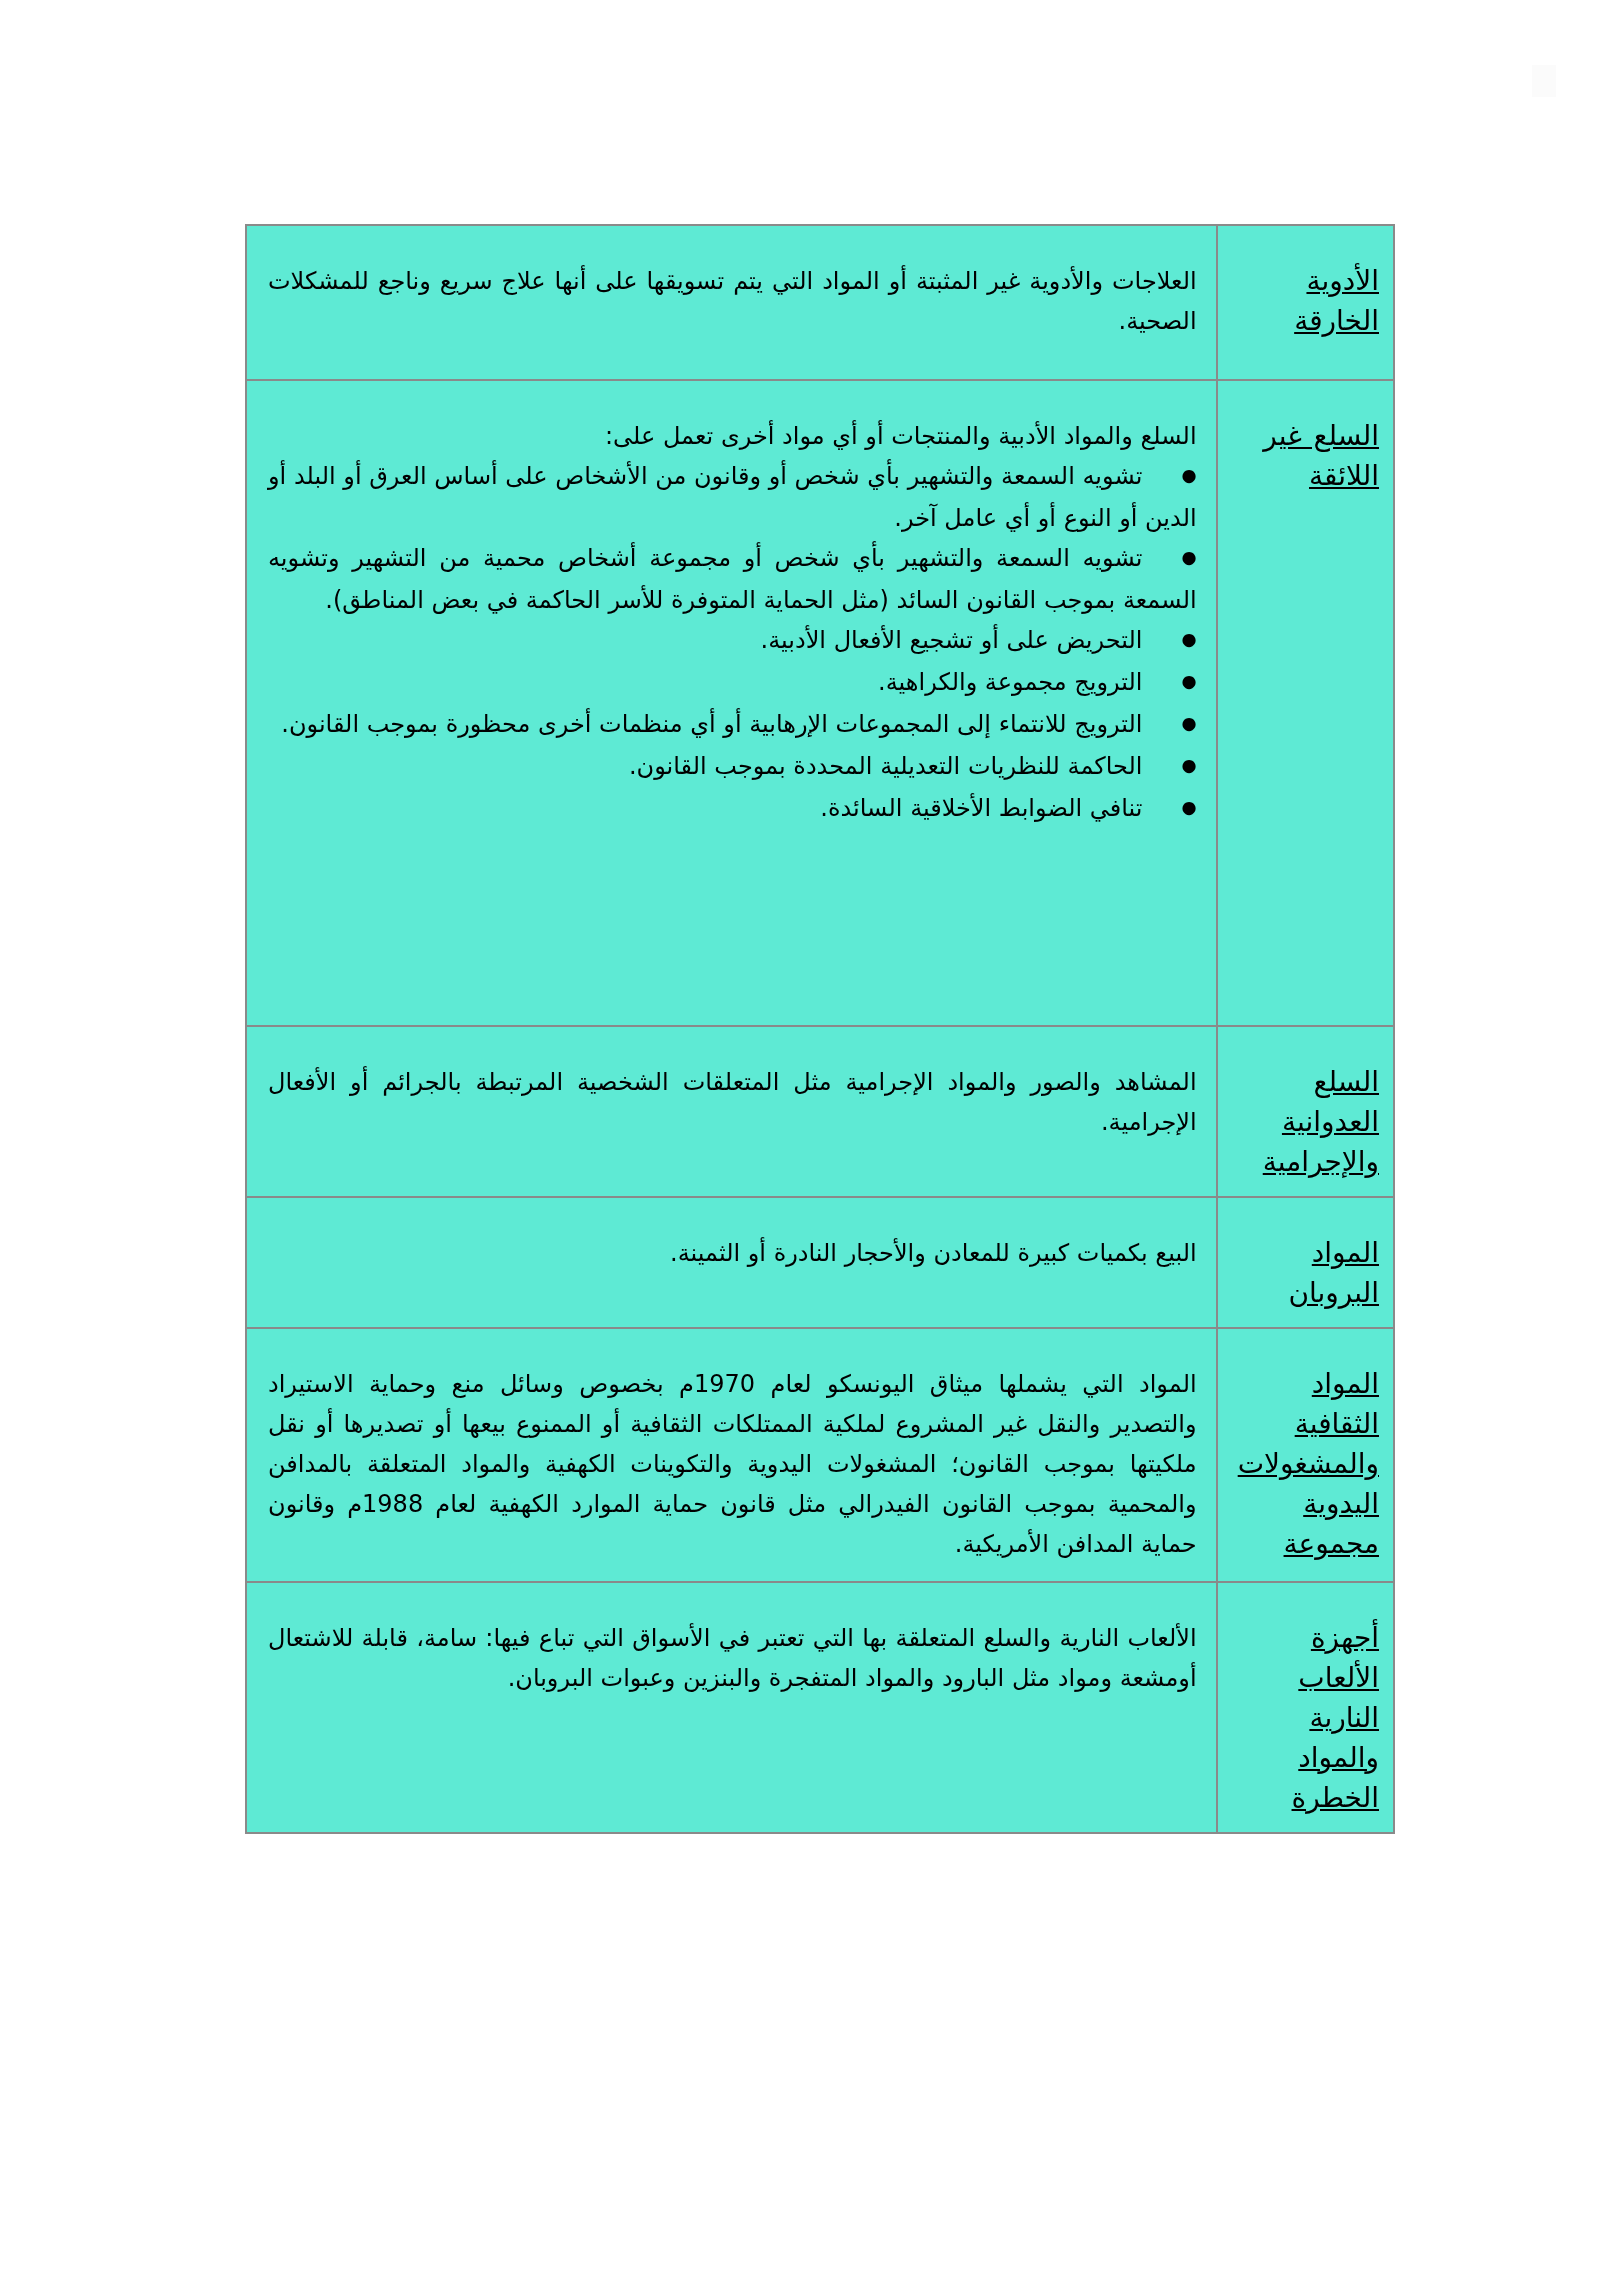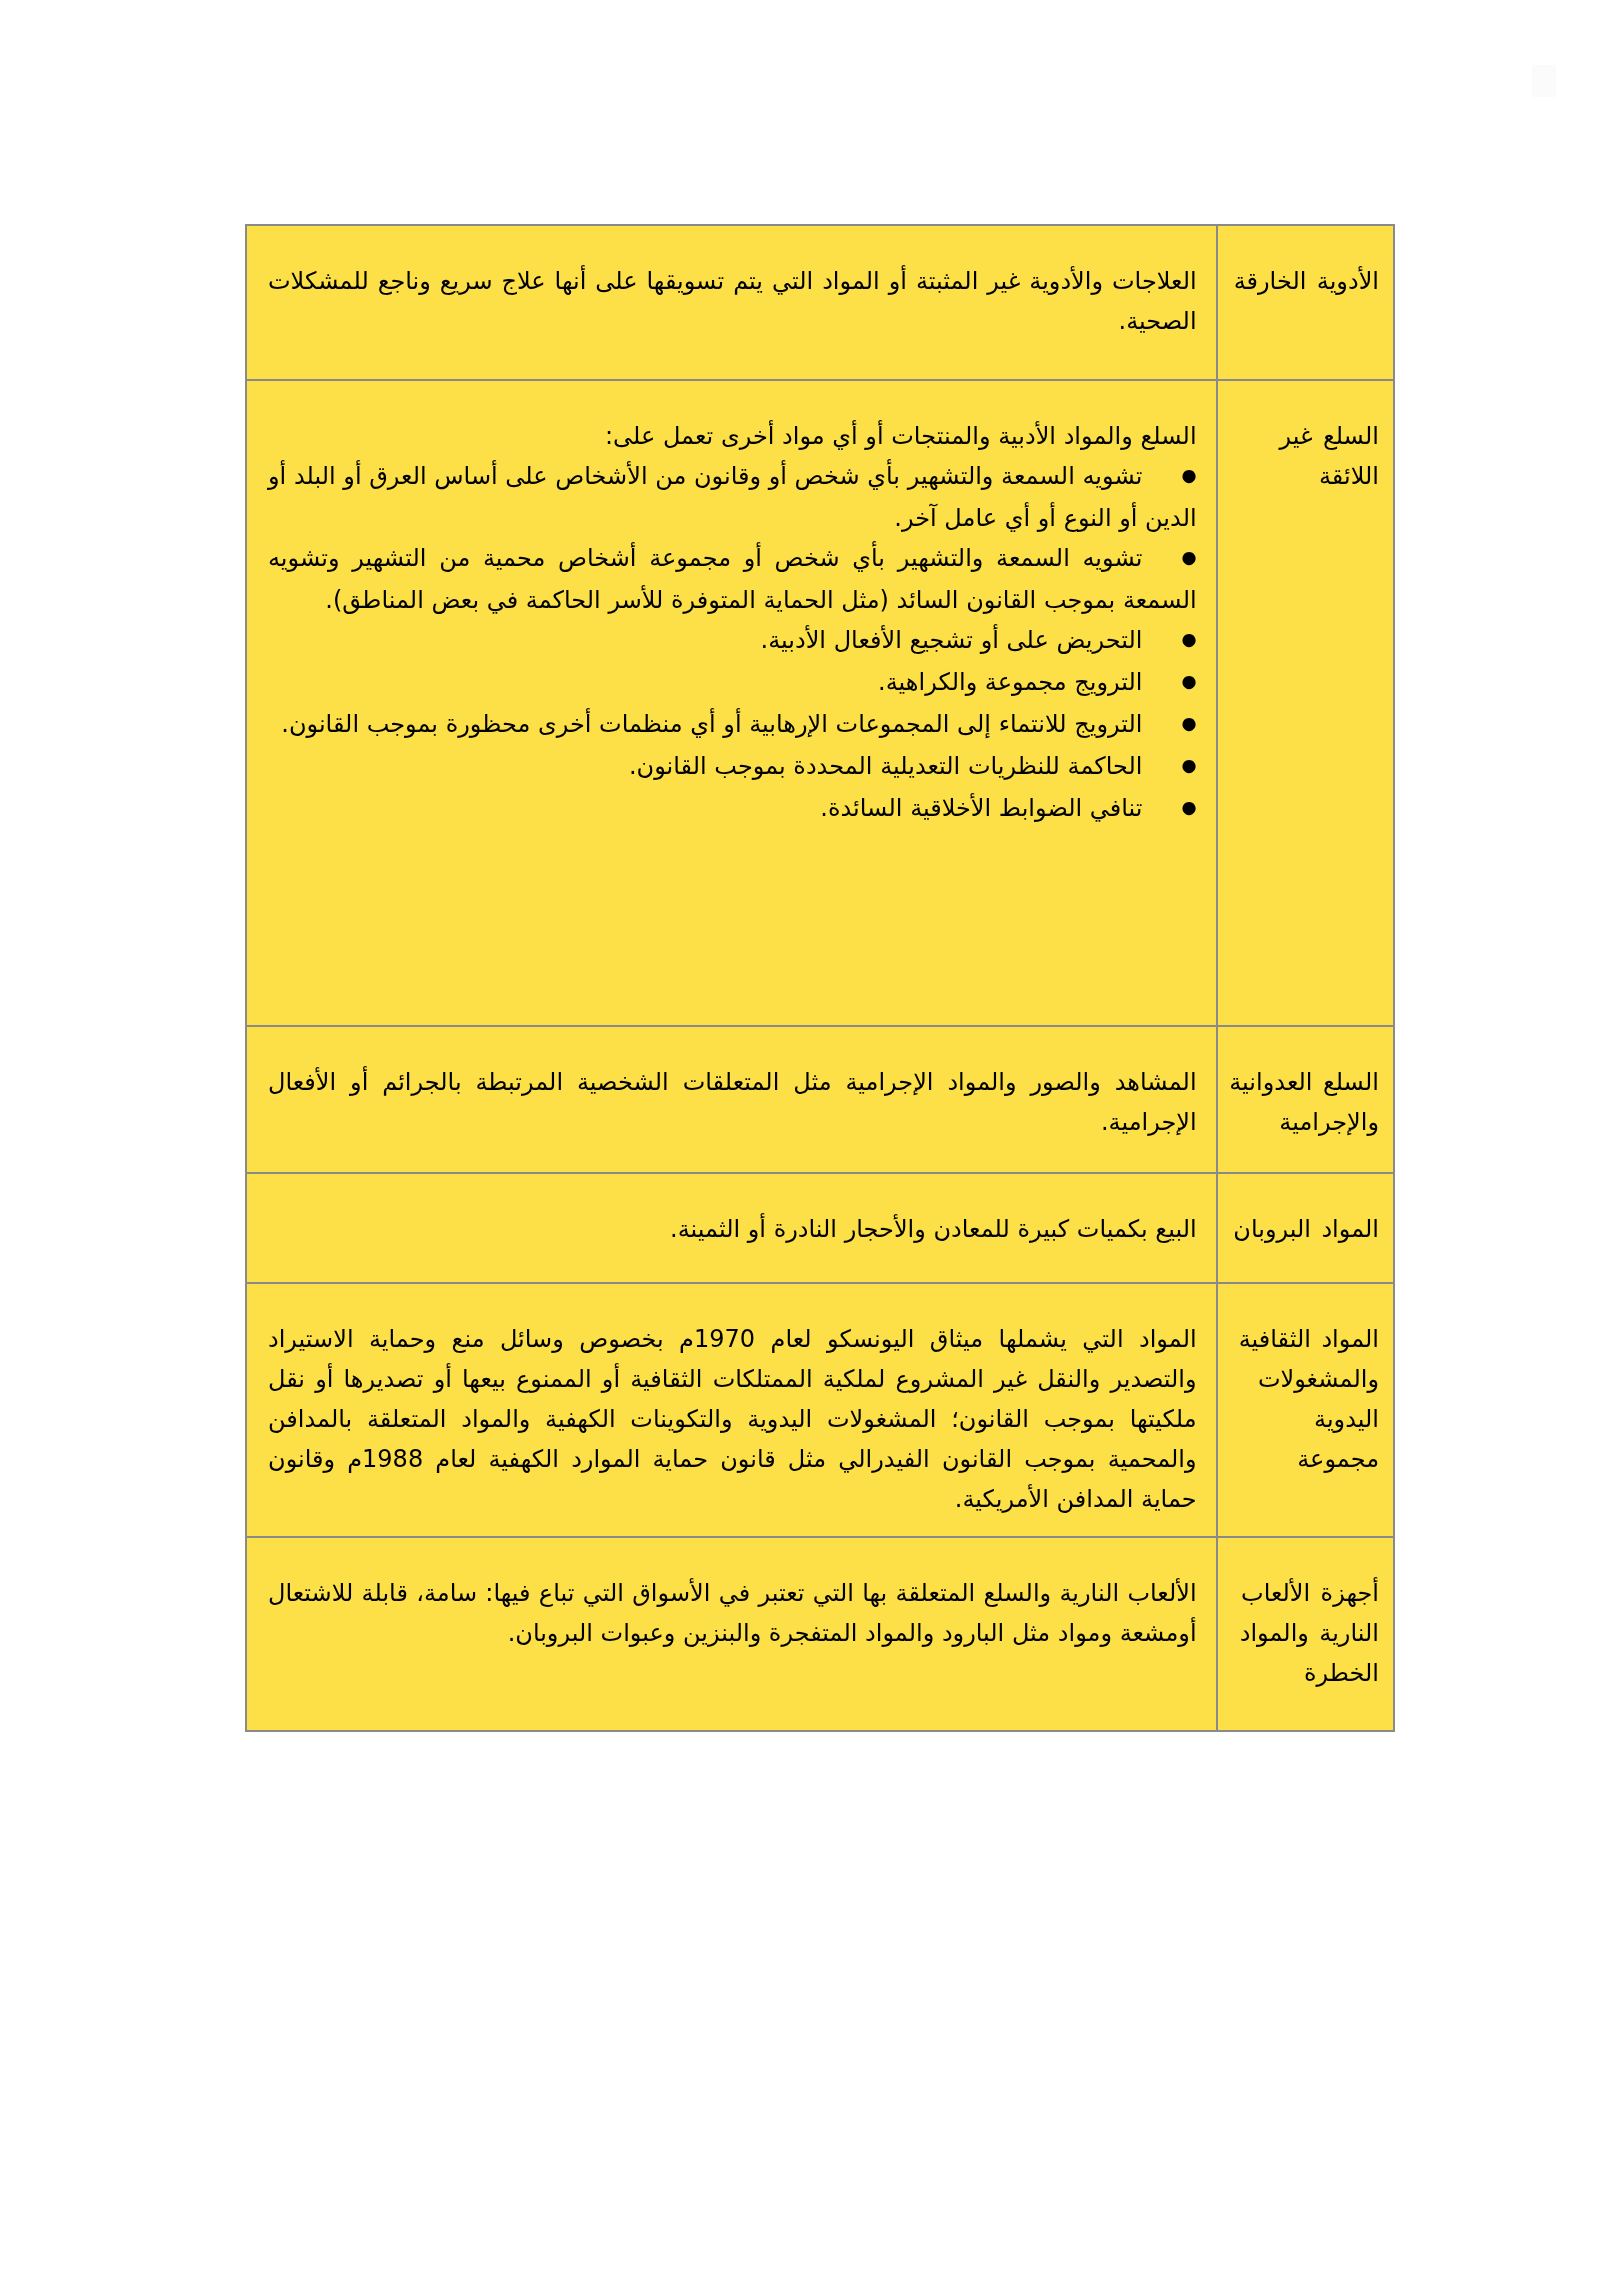--- a/index.html
+++ b/index.html
@@ -29,30 +29,31 @@
     left: 245px;
     top: 224px;
     width: 1147px;
     border-collapse: collapse;
     table-layout: fixed;
     direction: rtl;
   }
   table.prohibited-table td {
     border: 2.1px solid #8a8a8a;
     vertical-align: top;
-    background: #fde047;
+    background: #5eead4;
   }
   td.label-cell {
     width: 177px;
     padding: 35px 14px 14px 11px;
     text-align: right;
     white-space: pre-line;
-    font-size: 24px;
+    font-size: 28px;
     line-height: 40px;
     word-spacing: 2.8px;
+    text-decoration: underline;
   }
   td.content-cell {
     padding: 35px 19.4px 16.6px 21px;
     text-align: justify;
     font-size: 24px;
     line-height: 40px;
   }
   td.content-cell p {
     margin: 0;
   }

